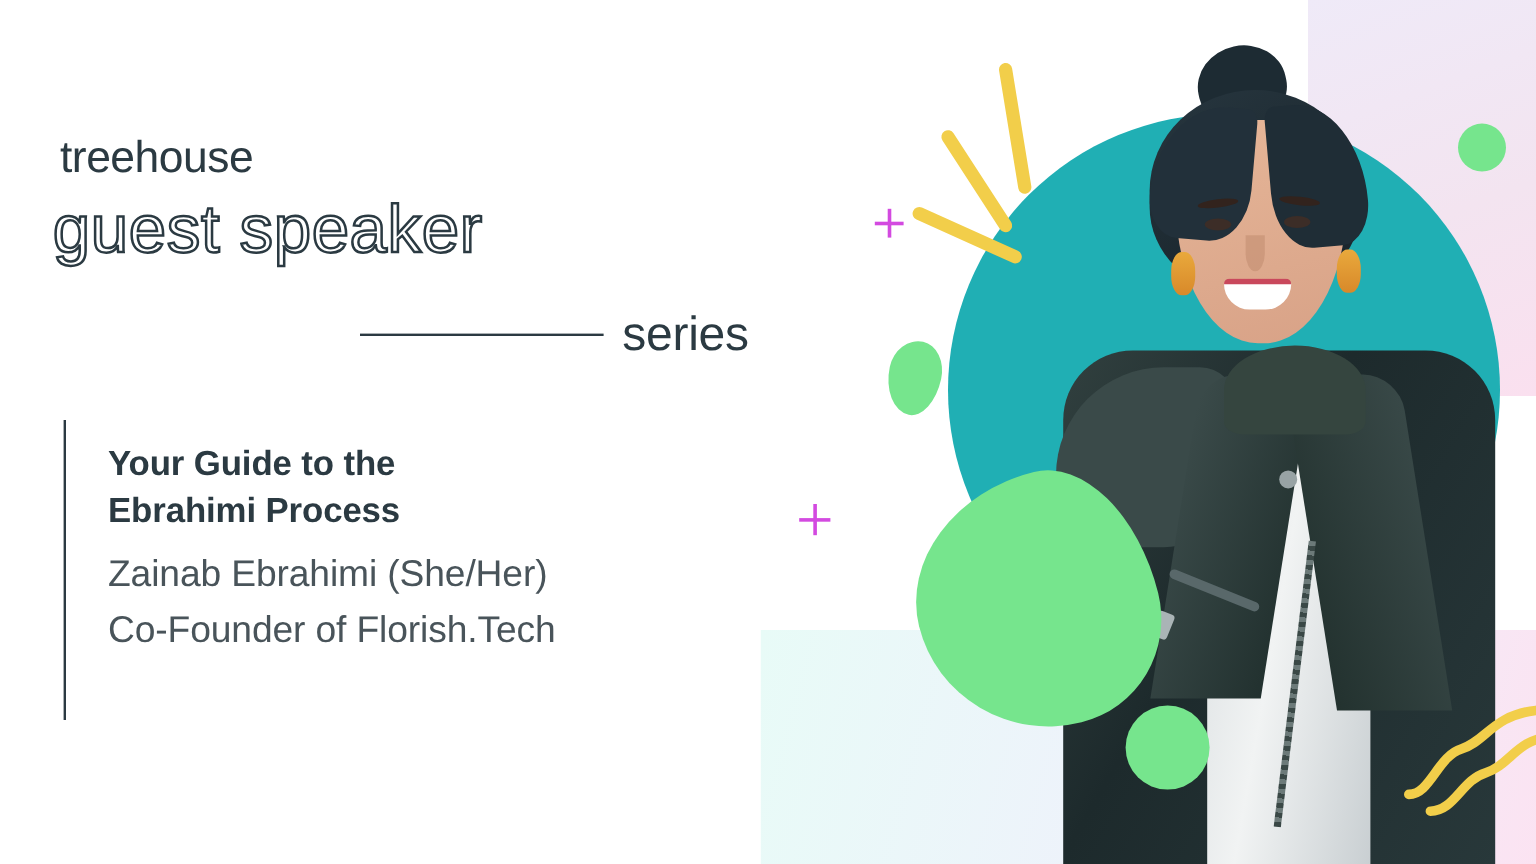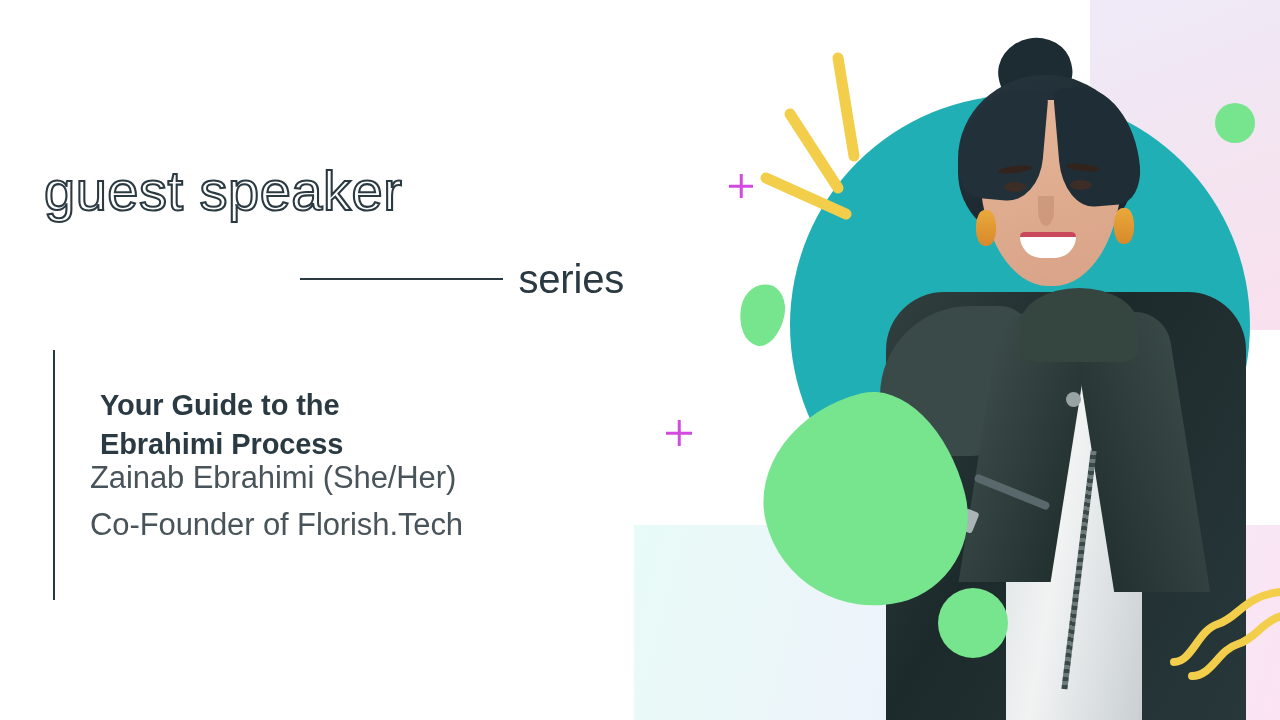--- a/index.html
+++ b/index.html
@@ -234,23 +234,23 @@
   #series-label {
     font-size: 40px; font-weight: 400; color: #2b3a42; letter-spacing: -0.2px;
   }
 
   #accent-bar {
     position: absolute; left: 53px; top: 350px;
     width: 2px; height: 250px; background: #2b3a42;
   }
 
   #event-title {
-    position: absolute; left: 100px; top: 368px;
+    position: absolute; left: 90px; top: 368px;
     font-size: 29px; line-height: 39px; font-weight: 700;
-    color: #2b3a42; letter-spacing: -0.1px; margin-top: 18px;
+    color: #2b3a42; letter-spacing: -0.1px;
   }
   #speaker-name, #speaker-role {
     position: absolute; left: 90px;
     font-size: 31px; line-height: 31px; font-weight: 400;
     color: #49545a; letter-spacing: -0.1px;
   }
   #speaker-name { top: 462px; }
   #speaker-role { top: 509px; }
 
   #event-datetime {
@@ -313,20 +313,21 @@
   <div class="blob" id="blob-round-bottom"></div>
   <div class="blob" id="blob-small-top"></div>
 
   <svg id="squiggles" viewBox="0 0 130 110">
     <g stroke="#f2ce4a" stroke-width="8" stroke-linecap="round" fill="none">
       <path d="M14 92 C32 92 38 60 58 54 C78 48 84 26 120 22"></path>
       <path d="M32 106 C52 106 58 80 78 74 C98 68 104 46 132 44"></path>
     </g>
   </svg>
 
+  <div id="wordmark">treehouse</div>
 
   <div id="headline-outline">guest speaker</div>
 
   <div id="series-row">
     <div id="series-rule"></div>
     <div id="series-label">series</div>
   </div>
 
   <div id="accent-bar"></div>
 

